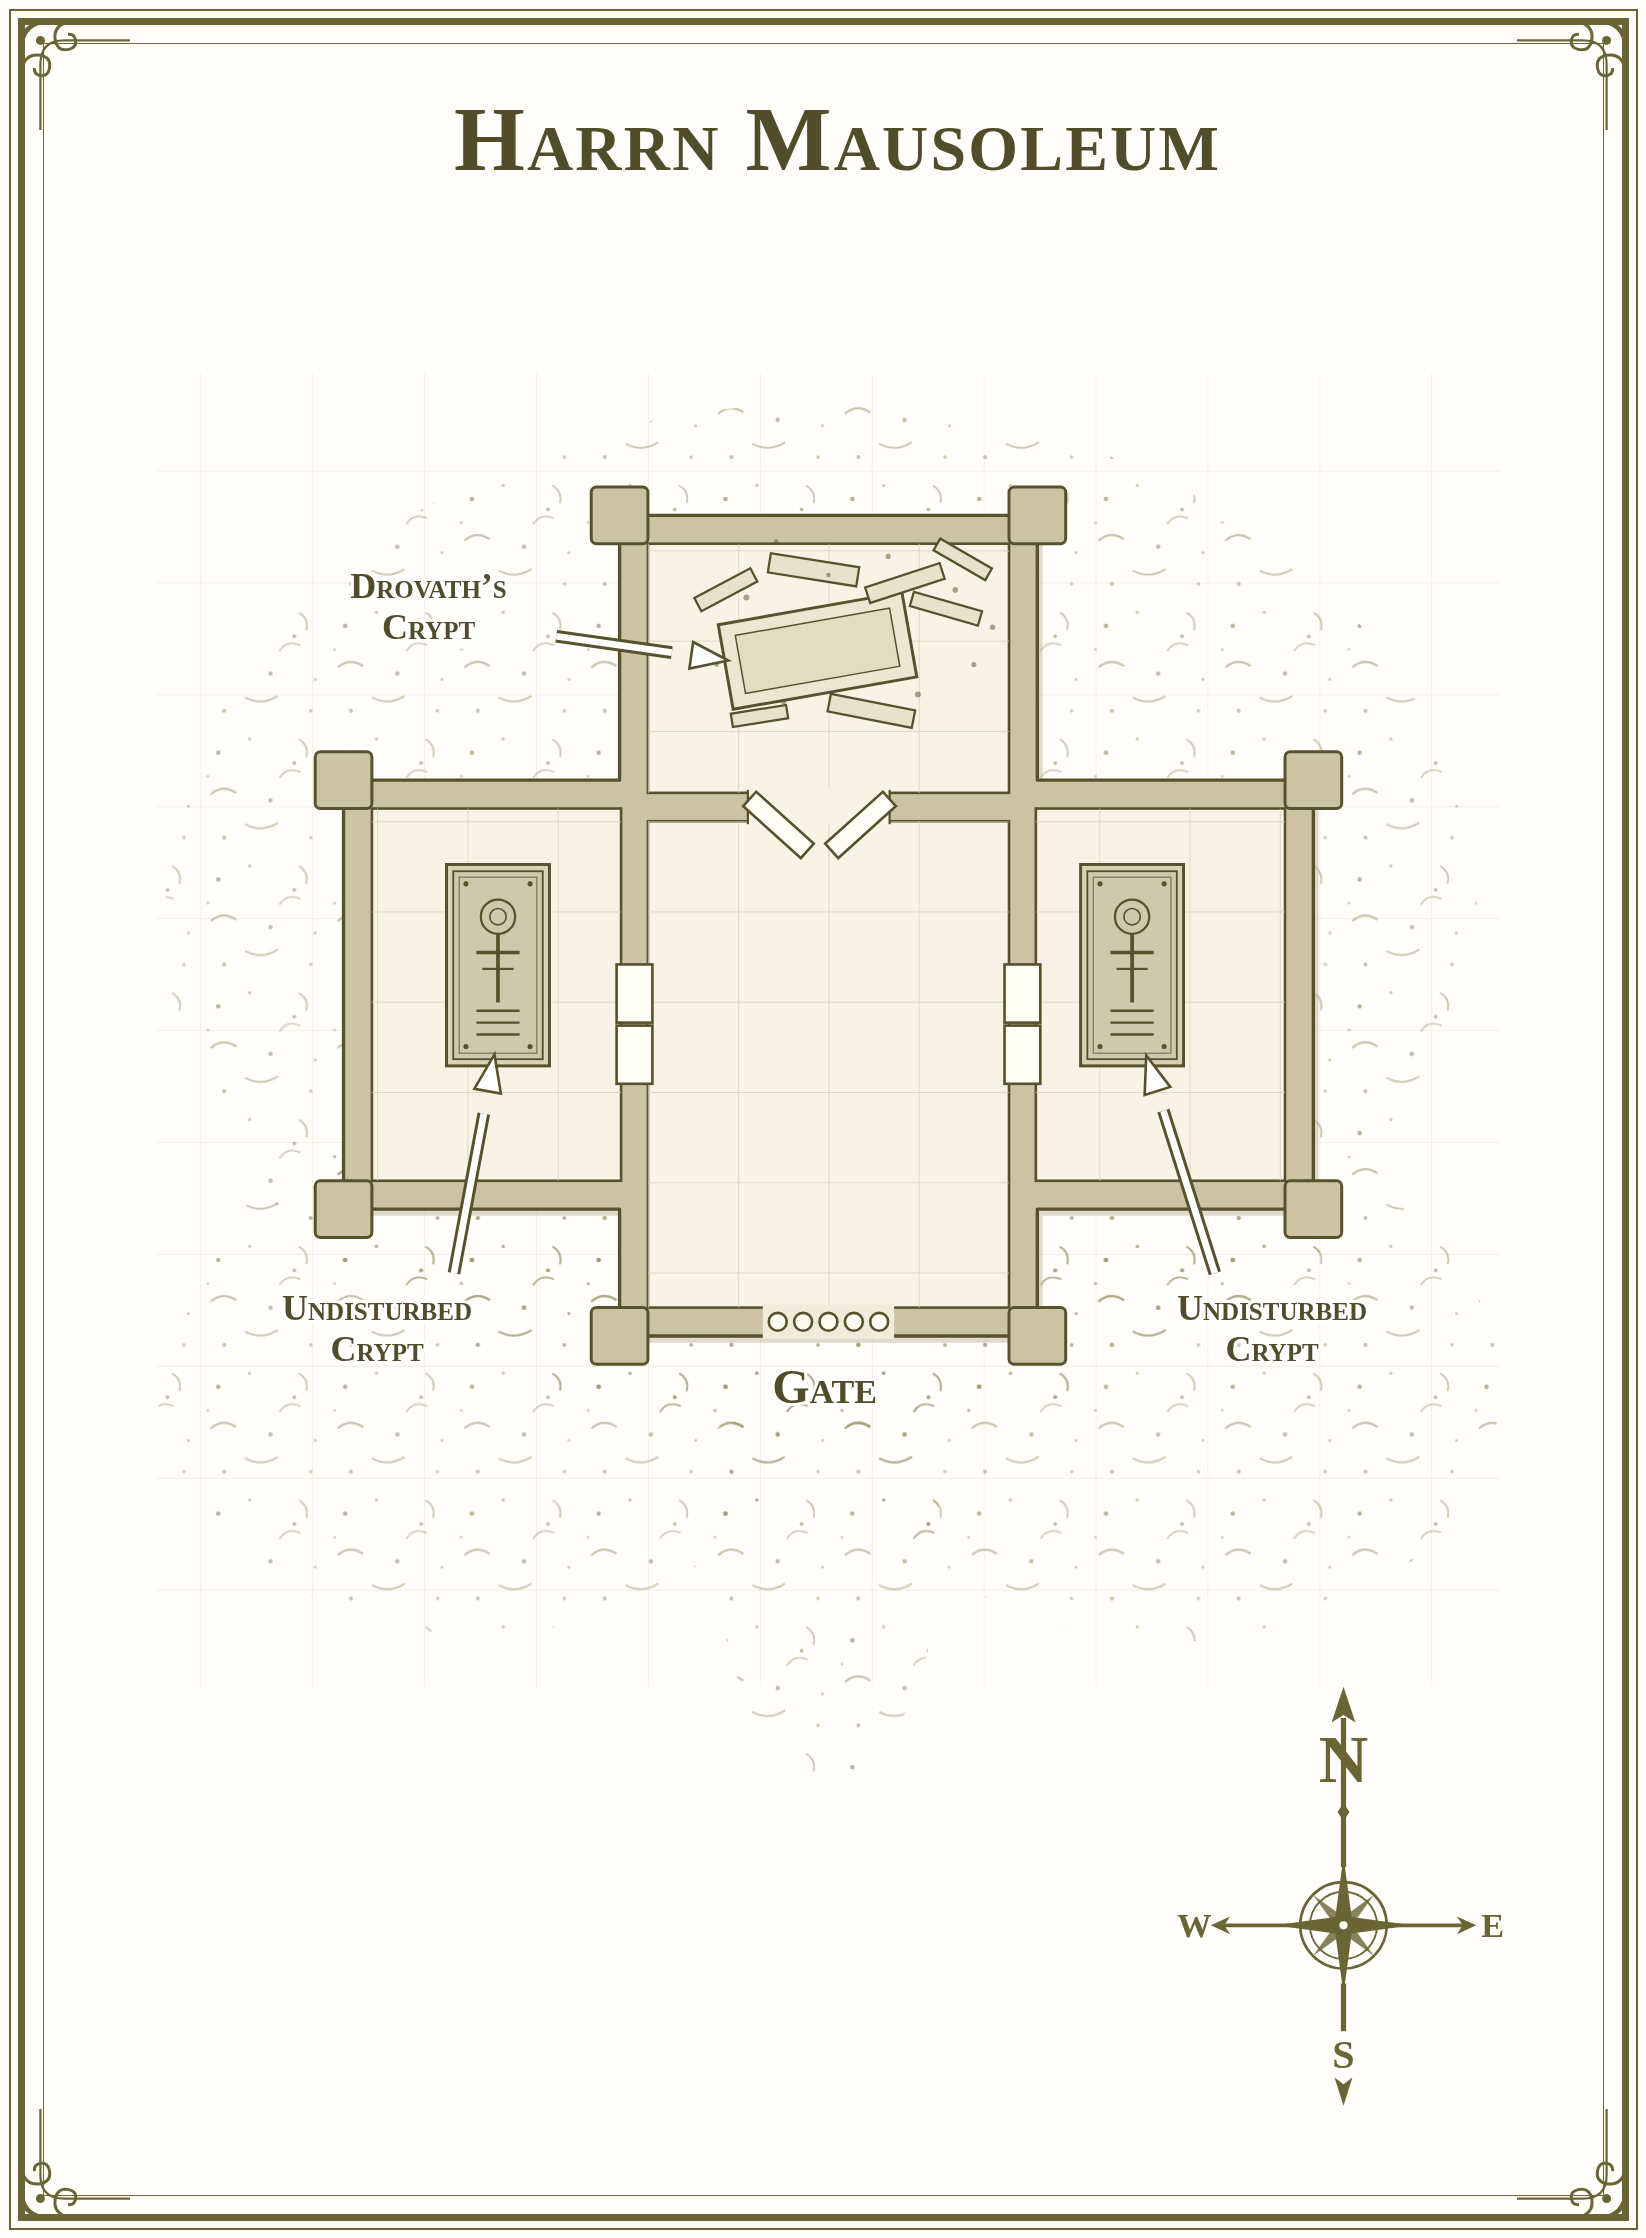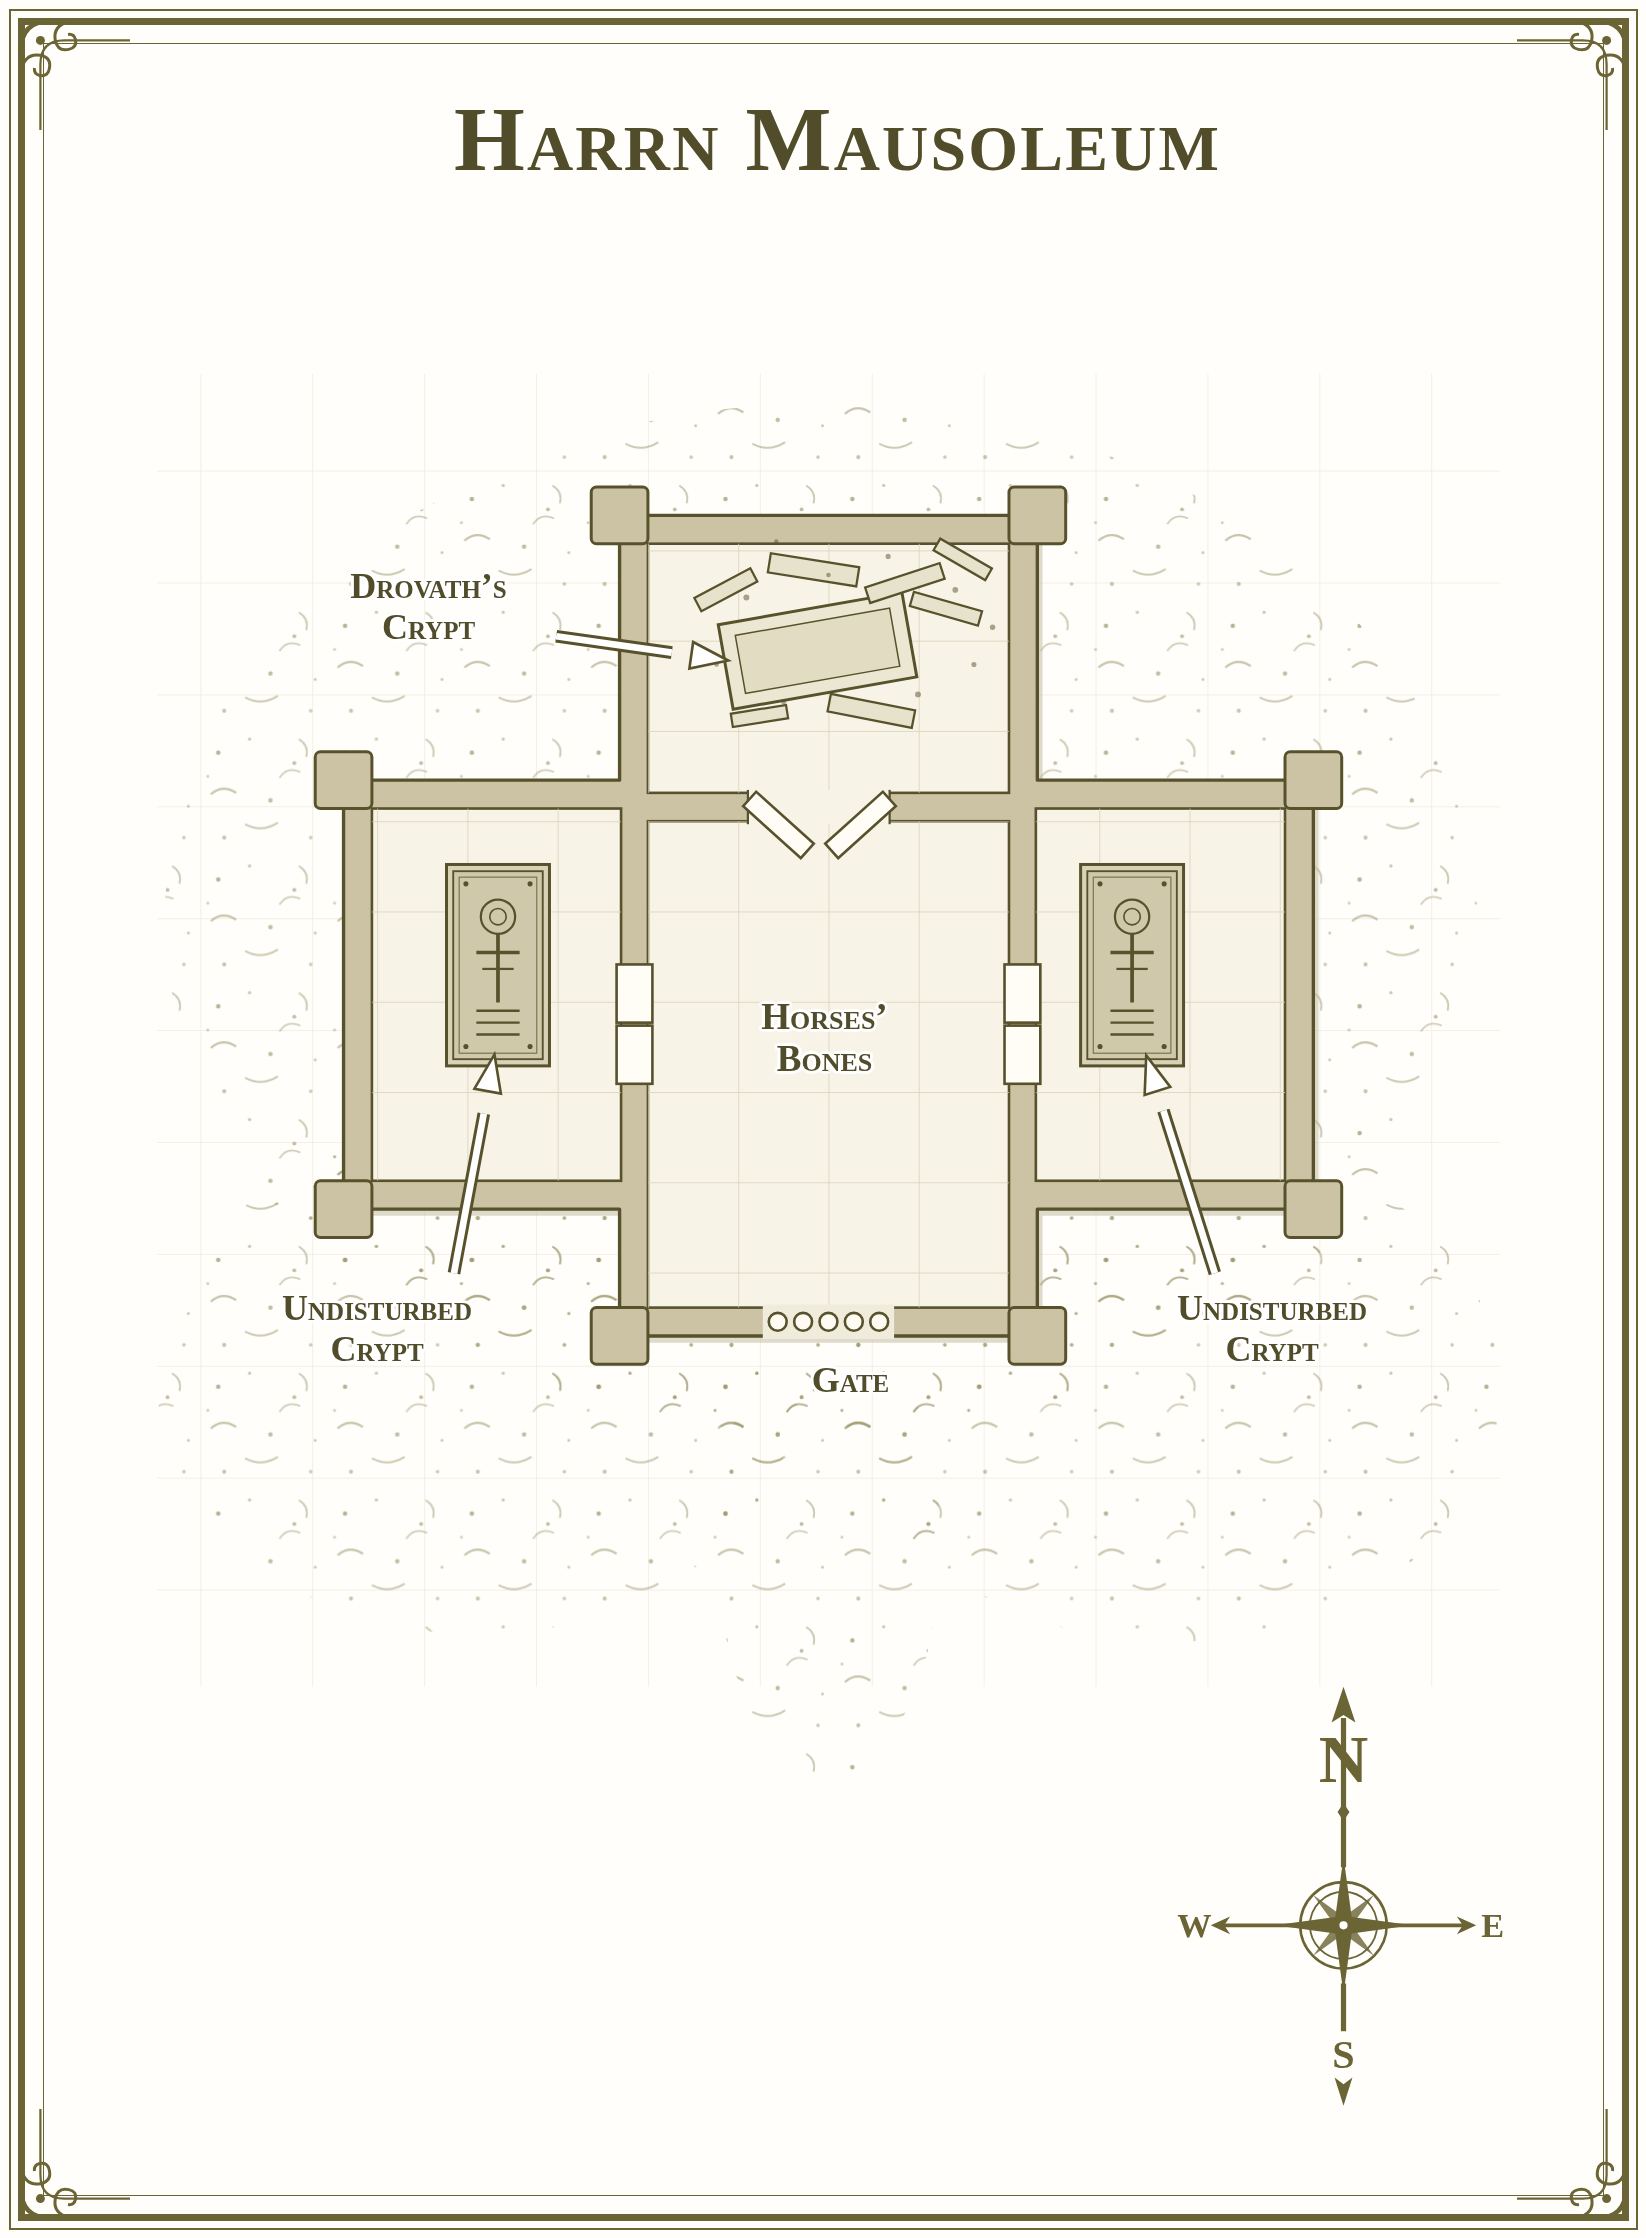--- a/index.html
+++ b/index.html
@@ -31,21 +31,21 @@
     font-weight:700; color:#514c29; line-height:1.14;
     text-shadow: -2.2px -2.2px 0 #fff, 2.2px -2.2px 0 #fff, -2.2px 2.2px 0 #fff, 2.2px 2.2px 0 #fff,
                  -3px 0 0 #fff, 3px 0 0 #fff, 0 -3px 0 #fff, 0 3px 0 #fff, 0 0 7.5px #fff;
     margin-top: 12px;
   }
   .map-label span { display:block; }
   .label-drovath   { left:298px;  top:554px;  width:261px; font-size:36px; }
   .label-horses    { left:694px;  top:984px; width:261px; font-size:37px; }
   .label-und-left  { left:239px;  top:1276px; width:276px; font-size:36px; }
   .label-und-right { left:1134px; top:1276px; width:276px; font-size:36px; }
-  .label-gate      { left:776px; top:1348px; width:149px; font-size:36px; }
+  .label-gate      { left:750px; top:1348px; width:149px; font-size:48px; }
 
   .compass { position:absolute; left:1172px; top:1679px; width:343px; height:433px; }
   .compass text { font-family:"Liberation Serif", serif; font-weight:700; fill:#6b6435; }
 
   .scale-note {
     position:absolute; left:118px; top:2110px;
     font-family:"Liberation Sans", sans-serif; font-weight:700;
     font-size:42px; color:#6b6535; letter-spacing:0.7px;
   }
 </style>
@@ -260,24 +260,20 @@
       <g transform="translate(1448,982) rotate(-107.5)">
         <polygon points="-10,-18 40,0 -10,18" fill="#ffffff" stroke="#57512c" stroke-width="3.5"></polygon>
       </g>
     </g>
   </svg>
 
   <div class="map-label label-drovath">
     <span>Drovath’s</span>
     <span>Crypt</span>
   </div>
-  <div class="map-label label-horses">
-    <span>Horses’</span>
-    <span>Bones</span>
-  </div>
   <div class="map-label label-und-left">
     <span>Undisturbed</span>
     <span>Crypt</span>
   </div>
   <div class="map-label label-und-right">
     <span>Undisturbed</span>
     <span>Crypt</span>
   </div>
   <div class="map-label label-gate">Gate</div>
 

